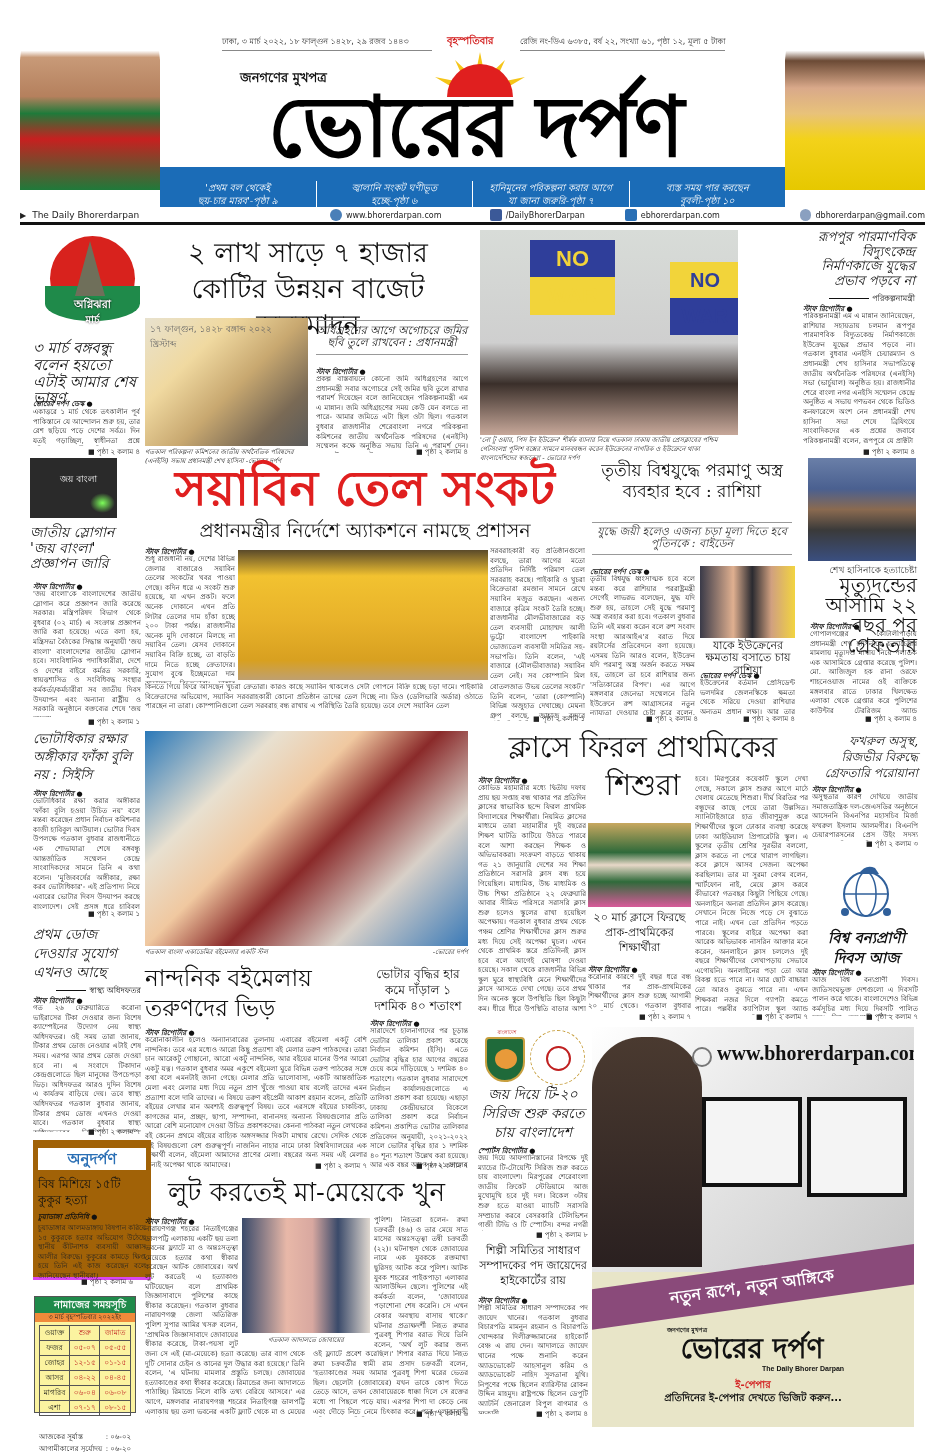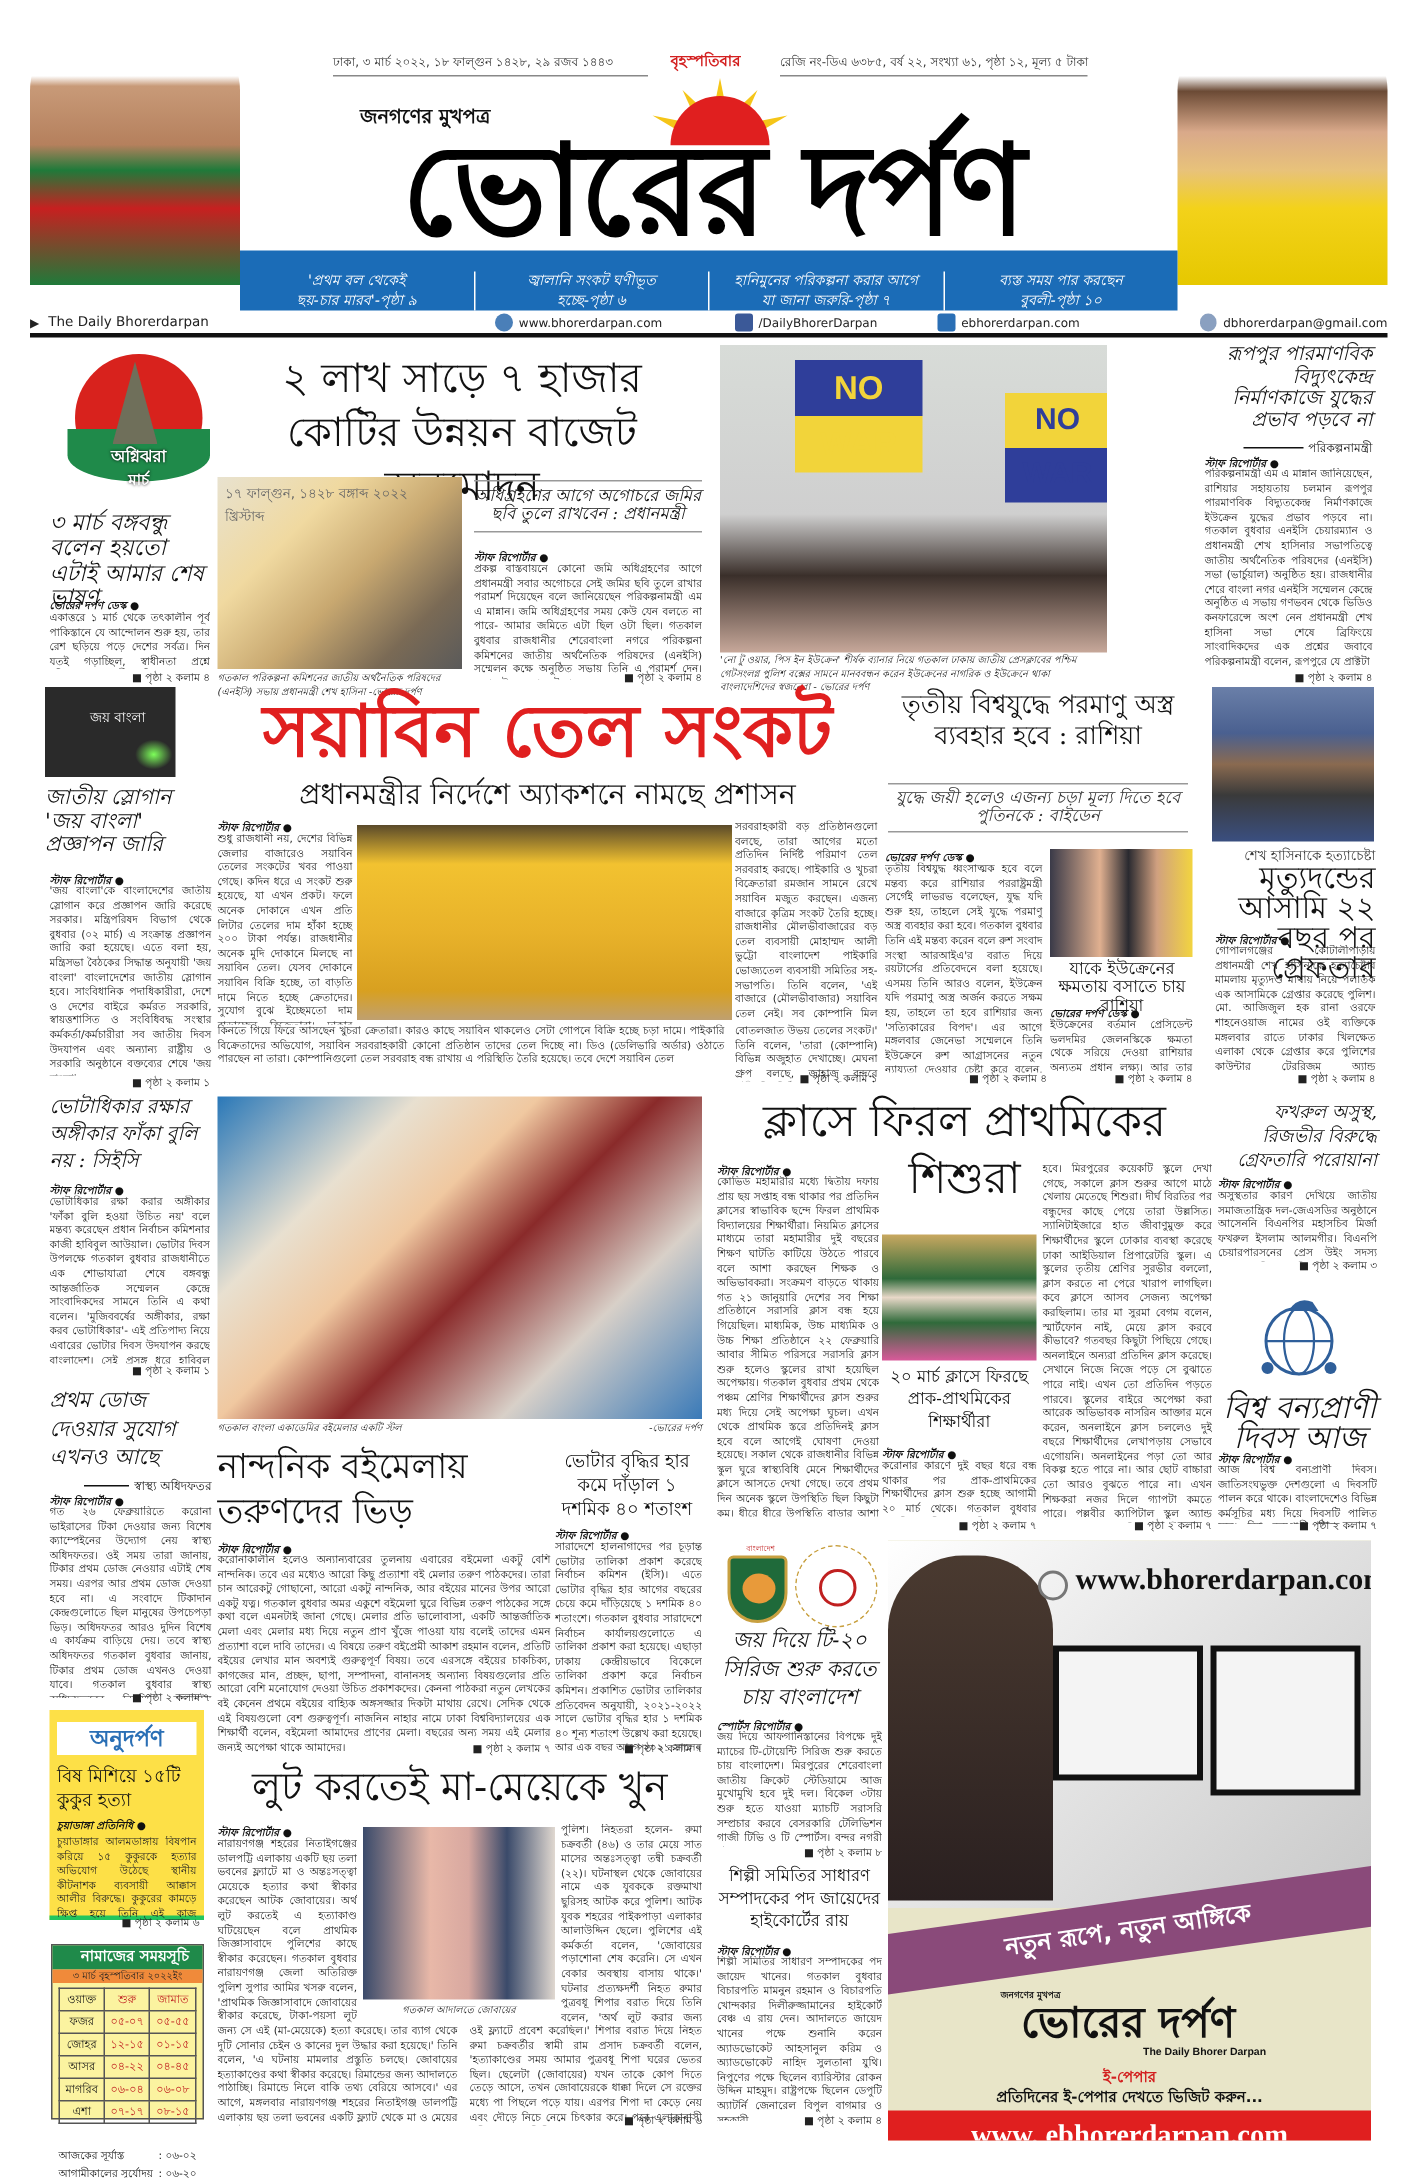--- a/index.html
+++ b/index.html
@@ -199,26 +199,26 @@
 <div class="abs jump" style="left:855px;top:838px;width:63px">■ পৃষ্ঠা ২ কলাম ৩</div>
 
 <svg class="abs" style="left:835px;top:862px" width="62" height="58" viewBox="0 0 62 58">
   <circle cx="31" cy="32" r="22" fill="none" stroke="#2f5f9a" stroke-width="2"></circle>
   <ellipse cx="31" cy="32" rx="10" ry="22" fill="none" stroke="#2f5f9a" stroke-width="1.5"></ellipse>
   <line x1="9" y1="32" x2="53" y2="32" stroke="#2f5f9a" stroke-width="1.5"></line>
   <path d="M24,12 Q30,2 40,6 L44,12 Z" fill="#2f5f9a"></path>
   <circle cx="10" cy="50" r="4" fill="#2f5f9a"></circle>
     <circle cx="52" cy="50" r="4" fill="#2f5f9a"></circle>
 </svg>
-<div class="abs hl" style="left:815px;top:928px;width:103px;font-size:20px;font-style:italic;font-weight:normal;text-align:center;line-height:20px">বিশ্ব বন্যপ্রাণী দিবস আজ</div>
+<div class="abs hl" style="left:815px;top:928px;width:103px;font-size:15px;font-style:italic;font-weight:bold;text-align:center;line-height:20px">বিশ্ব বন্যপ্রাণী দিবস আজ</div>
 <div class="abs byline" style="left:812px;top:967px">স্টাফ রিপোর্টার ●</div>
 <div class="abs body-text" style="left:812px;top:976px;width:106px;height:40px">আজ বিশ্ব বন্যপ্রাণী দিবস। জাতিসংঘভুক্ত দেশগুলো এ দিবসটি পালন করে থাকে। বাংলাদেশেও বিভিন্ন কর্মসূচির মধ্য দিয়ে দিবসটি পালিত হবে। বিশ্ব বন্যপ্রাণী দিবস ২০২২ উদযাপন</div>
 <div class="abs jump" style="left:855px;top:1011px;width:63px">■ পৃষ্ঠা ২ কলাম ৭</div>
 
-<div class="abs" style="left:33px;top:1140px;width:103px;height:140px;background:#fde047;border-bottom:3px solid #22c55e">
+<div class="abs" style="left:33px;top:1140px;width:118px;height:140px;background:#a16207;border-bottom:3px solid #d946ef">
   <div style="margin:8px 5px 0;background:#fff;height:22px;text-align:center;font:bold 15px 'DejaVu Serif',serif;color:#2a6fb5;line-height:22px">অনুদর্পণ</div>
   <div class="hl" style="margin:6px 5px 0;font-size:12px;font-weight:normal;line-height:16px">বিষ মিশিয়ে ১৫টি কুকুর হত্যা</div>
   <div class="byline" style="margin:3px 5px 0">চুয়াডাঙ্গা প্রতিনিধি ●</div>
   <div class="body-text" style="margin:1px 5px 0;height:57px">চুয়াডাঙ্গার আলমডাঙ্গায় বিষপান করিয়ে ১৫ কুকুরকে হত্যার অভিযোগ উঠেছে স্থানীয় কীটনাশক ব্যবসায়ী আক্কাস আলীর বিরুদ্ধে। কুকুরের কামড়ে ক্ষিপ্ত হয়ে তিনি এই কাজ করেছেন বলে জানিয়েছেন স্থানীয়রা।</div>
 </div>
 <div class="abs jump" style="left:75px;top:1276px;width:58px">■ পৃষ্ঠা ২ কলাম ৬</div>
 
 <div class="abs" style="left:34px;top:1296px;width:102px;height:117px;background:#fbf3a0;border:1px solid #555">
   <div style="background:#1f8a4a;color:#fff;font-size:10px;font-weight:bold;text-align:center;height:16px;line-height:16px;padding-left:10px">নামাজের সময়সূচি</div>
   <div style="background:#f08a3a;font-size:6.5px;text-align:center;height:9px;line-height:9px;color:#222">৩ মার্চ বৃহস্পতিবার ২০২২ইং</div>
@@ -302,14 +302,13 @@
   <div style="position:absolute;left:110px;top:70px;width:100px;height:90px;background:#f4f4f4;border:4px solid #111"></div>
   <div style="position:absolute;left:215px;top:70px;width:100px;height:100px;background:#f4f4f4;border:4px solid #111"></div>
   <span style="position:absolute;left:100px;top:20px;width:20px;height:20px;border:2px solid #777;border-radius:50%"></span>
   <div style="position:absolute;left:125px;top:15px;font:bold 20px 'Liberation Serif',serif;color:#111">www.bhorerdarpan.com</div>
   <div style="position:absolute;left:-10px;top:240px;width:340px;height:40px;background:#8a4a7a;color:#fff;font-size:16px;font-weight:bold;text-align:center;line-height:40px;transform:rotate(-8deg)">নতুন রূপে, নতুন আঙ্গিকে</div>
   <div style="position:absolute;left:75px;top:298px;font-size:6px;font-weight:bold">জনগণের মুখপত্র</div>
   <div style="position:absolute;left:60px;top:300px;width:200px;text-align:center;font:bold 28px 'DejaVu Serif',serif;color:#111">ভোরের দর্পণ</div>
   <div style="position:absolute;left:170px;top:338px;font:bold 7px 'Liberation Sans',sans-serif">The Daily Bhorer Darpan</div>
   <div style="position:absolute;left:0;top:350px;width:322px;text-align:center;font-size:10px;font-weight:bold;color:#d32020">ই-পেপার</div>
   <div style="position:absolute;left:0;top:363px;width:322px;text-align:center;font-size:10px;font-weight:bold;color:#111">প্রতিদিনের ই-পেপার দেখতে ভিজিট করুন...</div>
-  <div style="position:absolute;left:0;top:380px;width:322px;height:33px;background:#e01f1f;color:#fff;text-align:center;font:bold 19px 'Liberation Serif',serif;line-height:33px">www. ebhorerdarpan.com</div>
 </div>
 
 </body></html>

